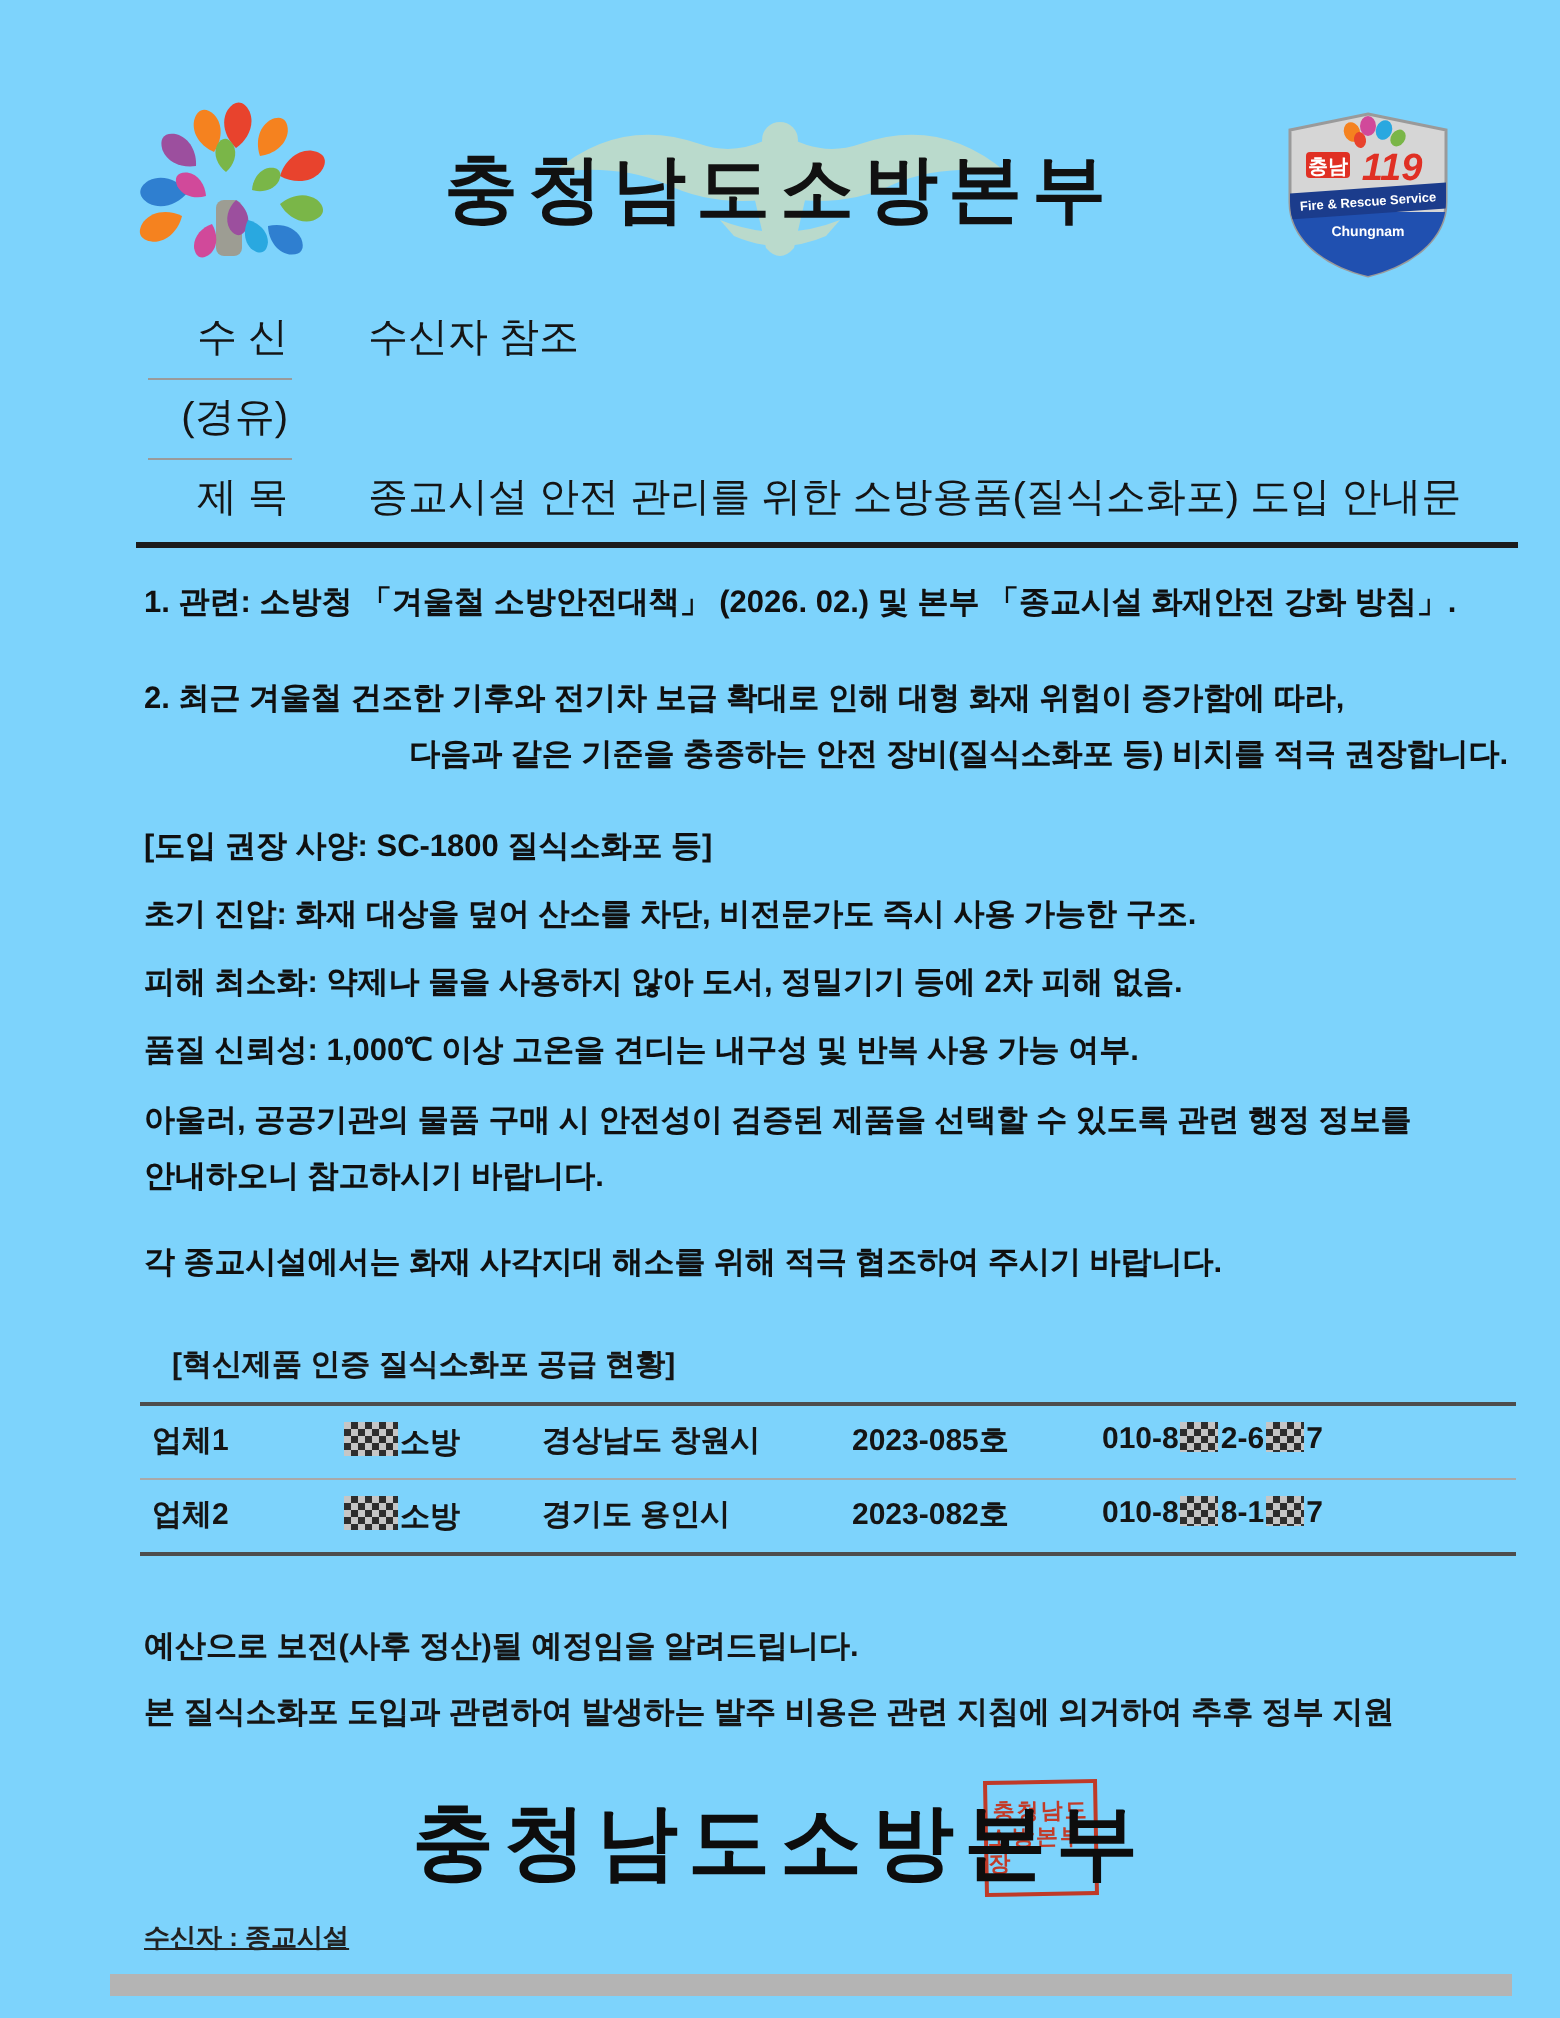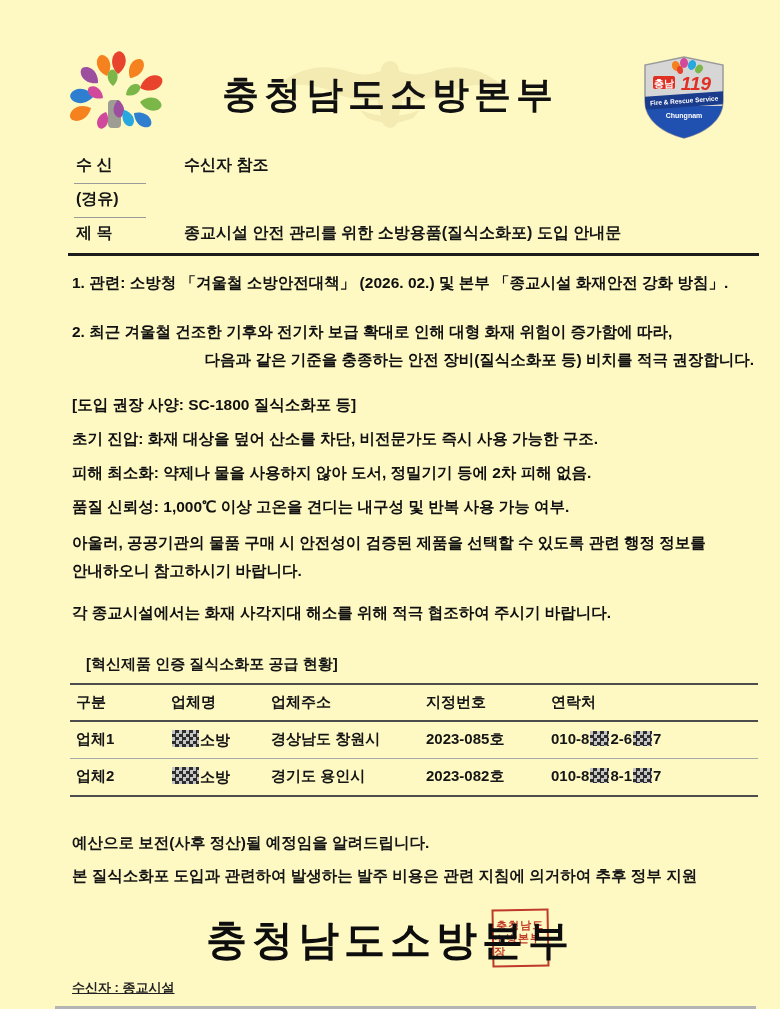--- a/index.html
+++ b/index.html
@@ -1,32 +1,32 @@
 <!DOCTYPE html>
 <html><head>
 <meta charset="utf-8">
 <style>
   * { margin:0; padding:0; box-sizing:border-box; }
   html,body { background:#e8e8e8; }
   .page {
     position:relative; width:780px; height:1009px; margin:0 auto;
-    background:#fef9c3; overflow:hidden;
+    background:#7dd3fc; overflow:hidden;
     font-family:"Liberation Sans", sans-serif; color:#151515;
   }
   
   .hdr { position:relative; height:150px; }
   .tree-logo { position:absolute; left:56px; top:50px; }
   .hq-badge  { position:absolute; right:46px; top:54px; }
   .watermark { position:absolute; left:50%; top:52px; transform:translateX(-50%); z-index:0; }
   .doc-title {
     position:absolute; left:0; right:0; top:70px; z-index:1;
     text-align:center; font-size:37px; font-weight:800; letter-spacing:5px; color:#111;
   }
   
-  .addr { margin:0 24px 0 74px; font-size:16px; font-weight:700; }
+  .addr { margin:0 24px 0 74px; font-size:20px; font-weight:400;text-align:right; }
   .addr-row { display:flex; align-items:flex-start; }
   .addr-label { width:72px; padding:5px 2px 7px 2px; }
   .addr-label.u { border-bottom:1.5px solid #9a9a9a; }
   .addr-value { margin-left:38px; padding:5px 0 7px 0; }
   .head-rule { height:2.5px; background:#1c1c1c; margin:2px 21px 0 68px; }
   
   .bodytxt { margin:0 26px 0 72px; font-size:15.5px; font-weight:600; color:#101010; }
   .p1 { margin-top:17px; }
   .p2 { margin-top:24px; line-height:28px; }
   .p2 .cont { padding-left:18px;text-align:right; }
@@ -157,27 +157,20 @@
     <div class="spec">품질 신뢰성: 1,000℃ 이상 고온을 견디는 내구성 및 반복 사용 가능 여부.</div>
     <div class="p3">
       <div>아울러, 공공기관의 물품 구매 시 안전성이 검증된 제품을 선택할 수 있도록 관련 행정 정보를</div>
       <div>안내하오니 참고하시기 바랍니다.</div>
     </div>
     <div class="p4">각 종교시설에서는 화재 사각지대 해소를 위해 적극 협조하여 주시기 바랍니다.</div>
   </div>
 
   <div class="tbl-title">[혁신제품 인증 질식소화포 공급 현황]</div>
   <div class="tbl">
-    <div class="tbl-row head">
-      <div>구분</div>
-      <div>업체명</div>
-      <div>업체주소</div>
-      <div>지정번호</div>
-      <div>연락처</div>
-    </div>
     <div class="tbl-row r1">
       <div>업체1</div>
       <div><span class="mask mask-co"></span><span>소방</span></div>
       <div>경상남도 창원시</div>
       <div>2023-085호</div>
       <div><span>010-8</span><span class="mask mask-ph"></span><span>2-6</span><span class="mask mask-ph"></span><span>7</span></div>
     </div>
     <div class="tbl-row r2">
       <div>업체2</div>
       <div><span class="mask mask-co"></span><span>소방</span></div>

